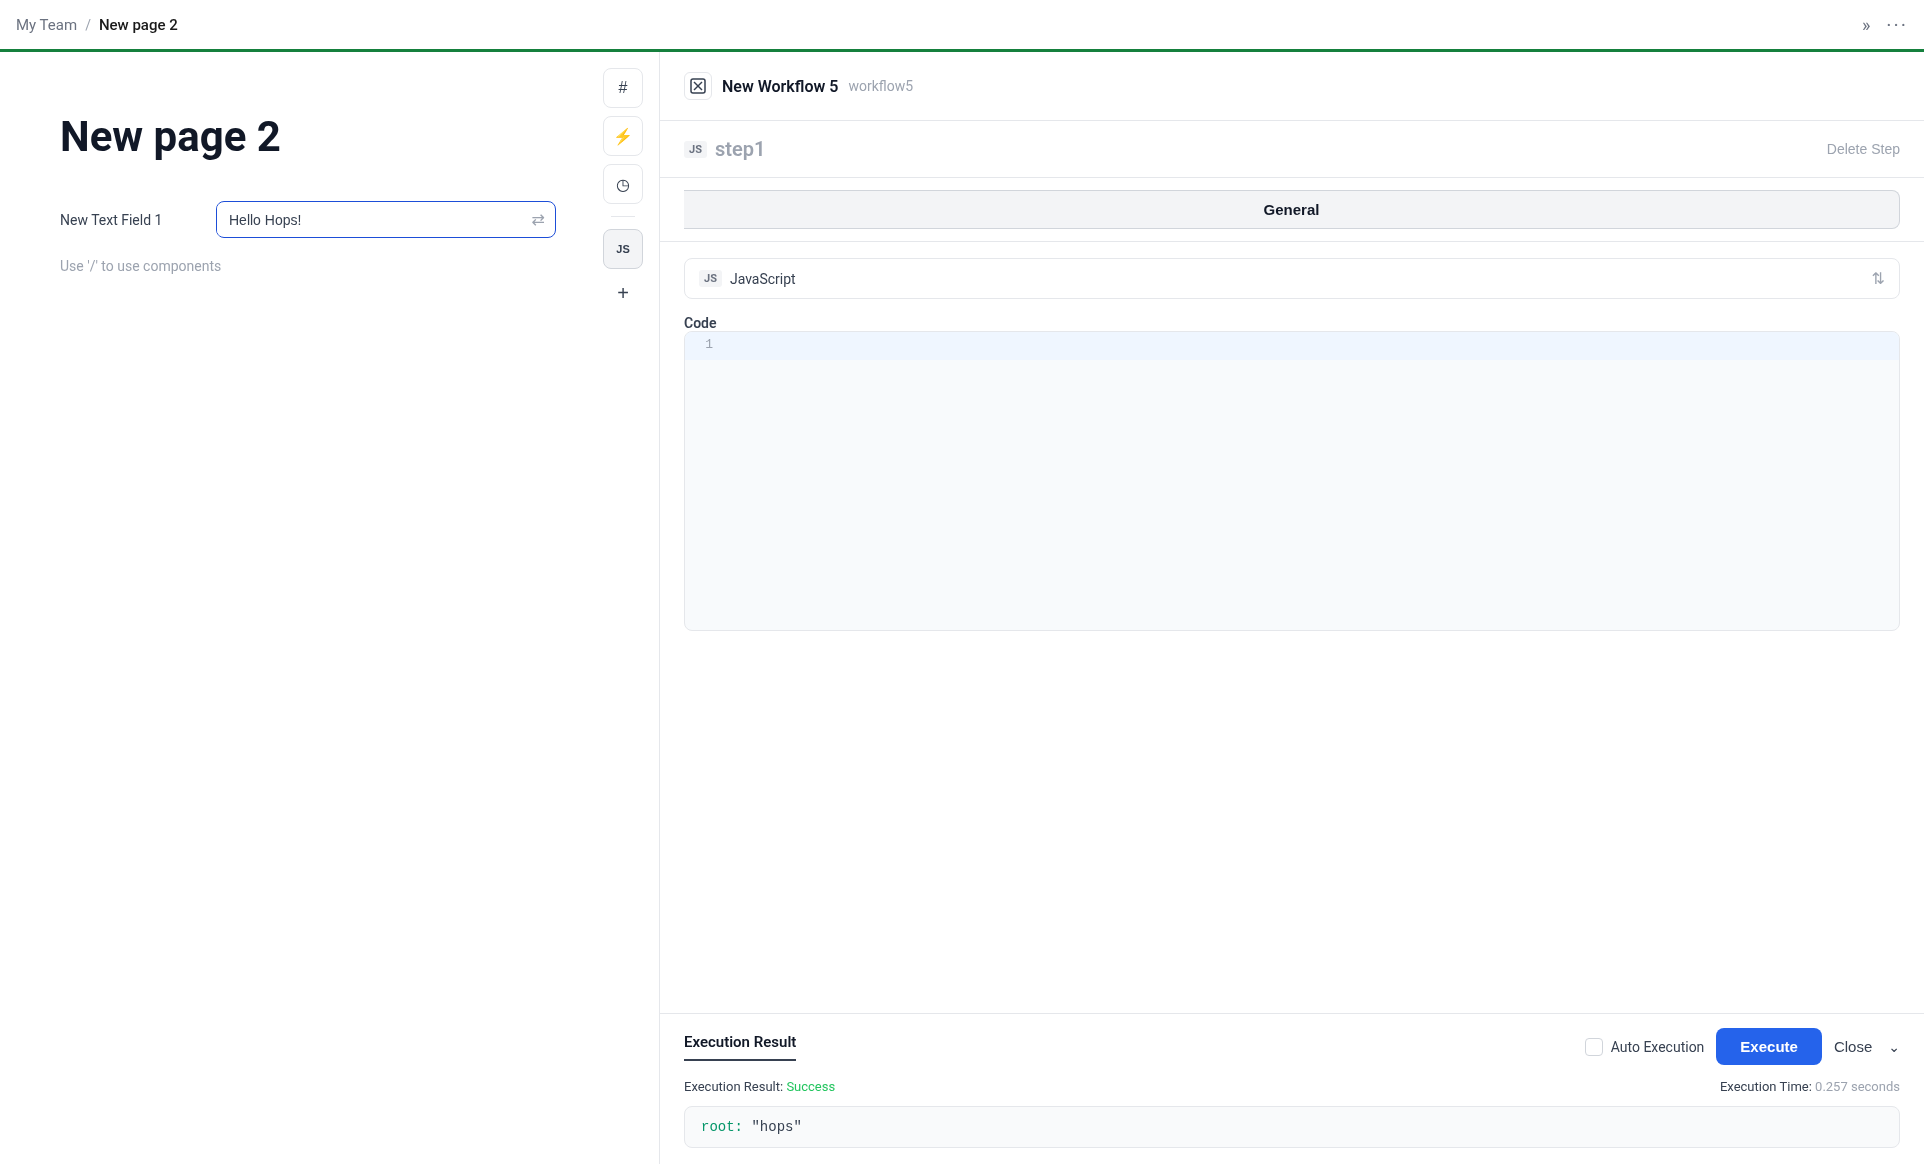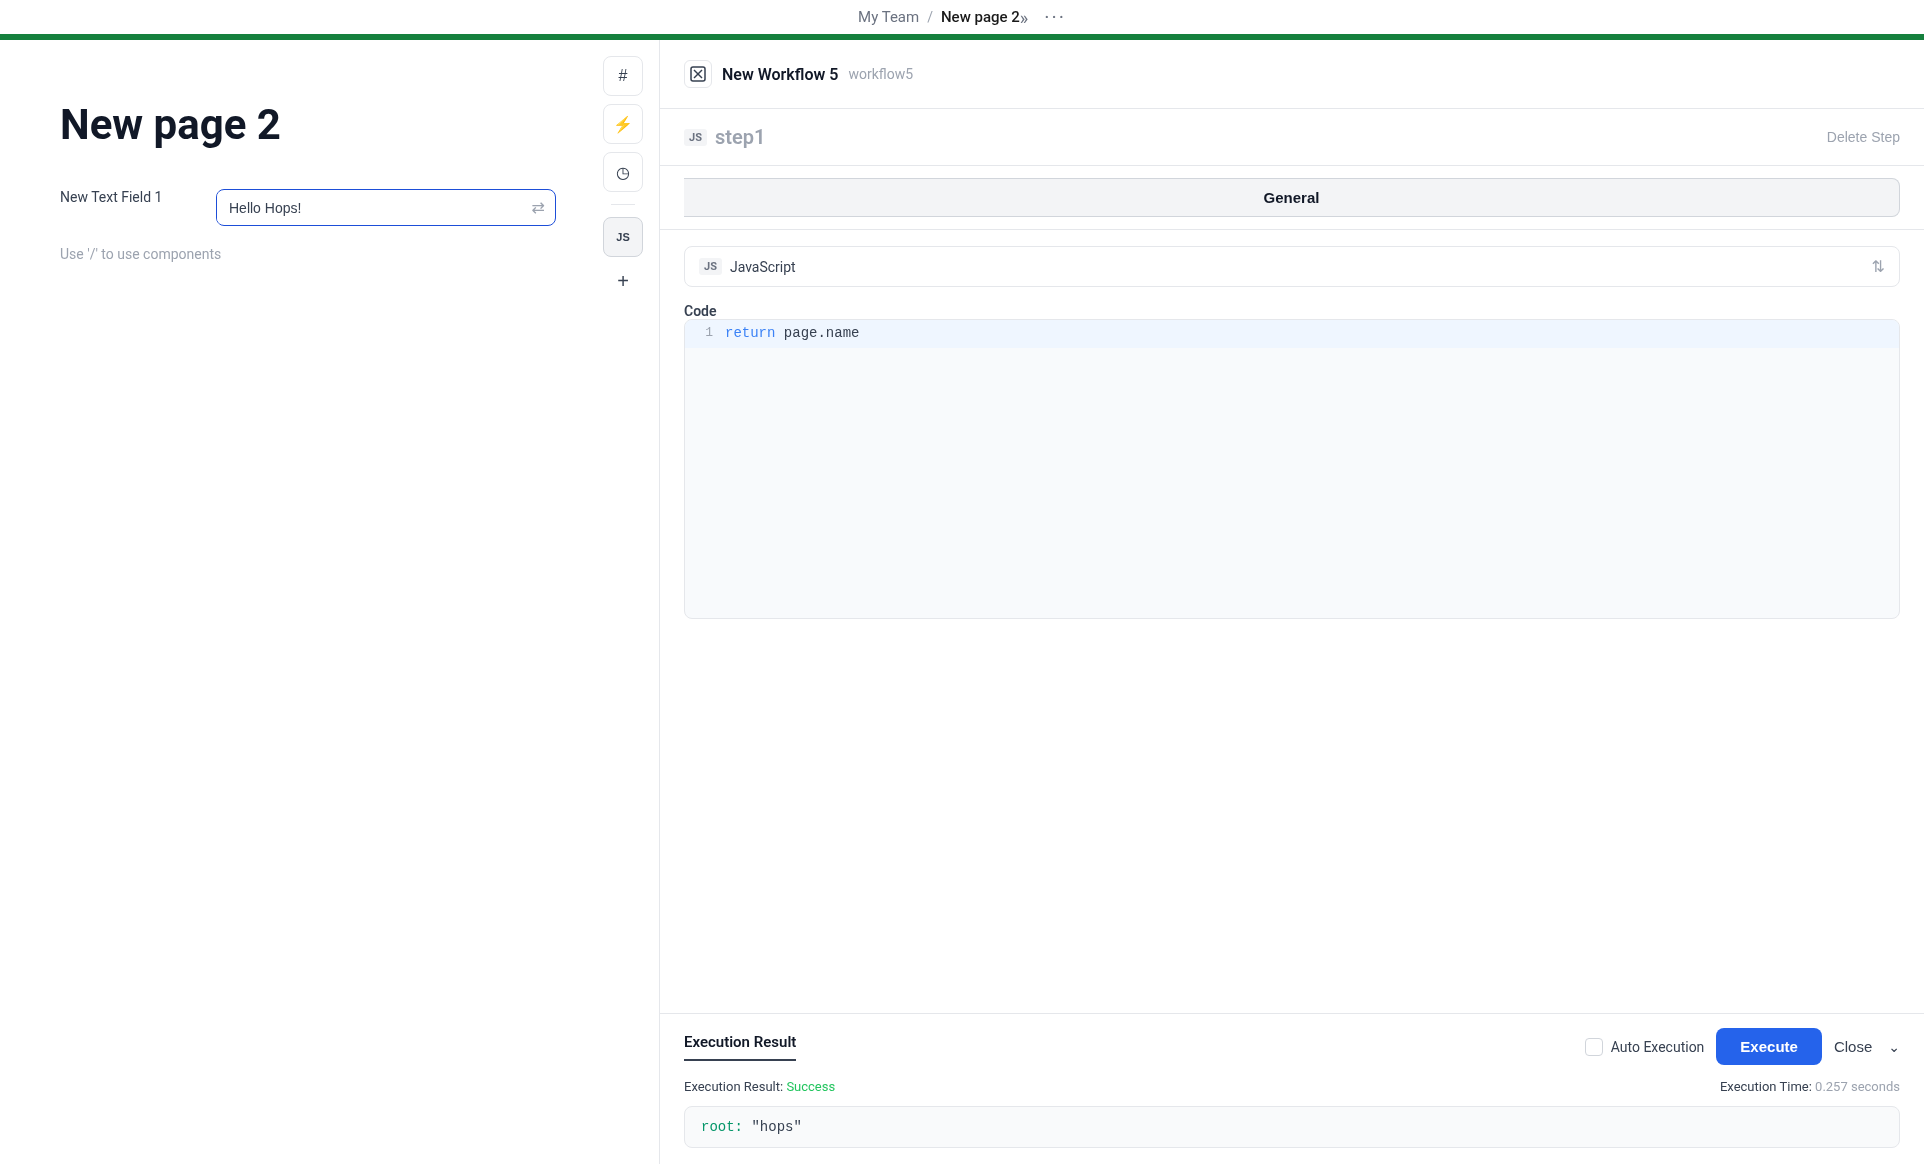--- a/index.html
+++ b/index.html
@@ -11,24 +11,24 @@
       height: 1164px;
       overflow: hidden;
       display: flex;
       flex-direction: column;
     }
 
     
     .top-bar {
       display: flex;
       align-items: center;
-      justify-content: center;
+      justify-content: space-between;
       padding: 0 16px;
-      height: 40px;
-      border-bottom: 6px solid #15803d;
+      height: 52px;
+      border-bottom: 3px solid #15803d;
       flex-shrink: 0;
     }
     .breadcrumb {
       display: flex;
       align-items: center;
       gap: 8px;
       font-size: 15px;
     }
     .breadcrumb-team {
       color: #6b7280;
@@ -128,21 +128,21 @@
 
     .page-title {
       font-size: 42px;
       font-weight: 700;
       color: #111827;
       margin-bottom: 40px;
     }
 
     .field-row {
       display: flex;
-      align-items: flex-start;
+      align-items: center;
       gap: 16px;
       margin-bottom: 20px;
     }
 
     .field-label {
       font-size: 14px;
       color: #374151;
       min-width: 140px;
     }
 
@@ -575,23 +575,20 @@
           <span>JavaScript</span>
         </div>
         <span class="chevron-updown">⇅</span>
       </div>
 
       <div class="code-label">Code</div>
 
       <div class="code-editor">
         <div class="code-line code-line-highlight">
           <span class="line-number">1</span>
-          <span class="line-content">
-            <span class="code-keyword">return</span><span class="code-normal"> page.name</span>
-          </span>
         </div>
       </div>
 
     </div>
 
     <div class="execution-area">
       <div class="execution-top">
         <span class="execution-result-label">Execution Result</span>
         <div class="execution-controls">
           <div class="auto-exec-wrapper">

